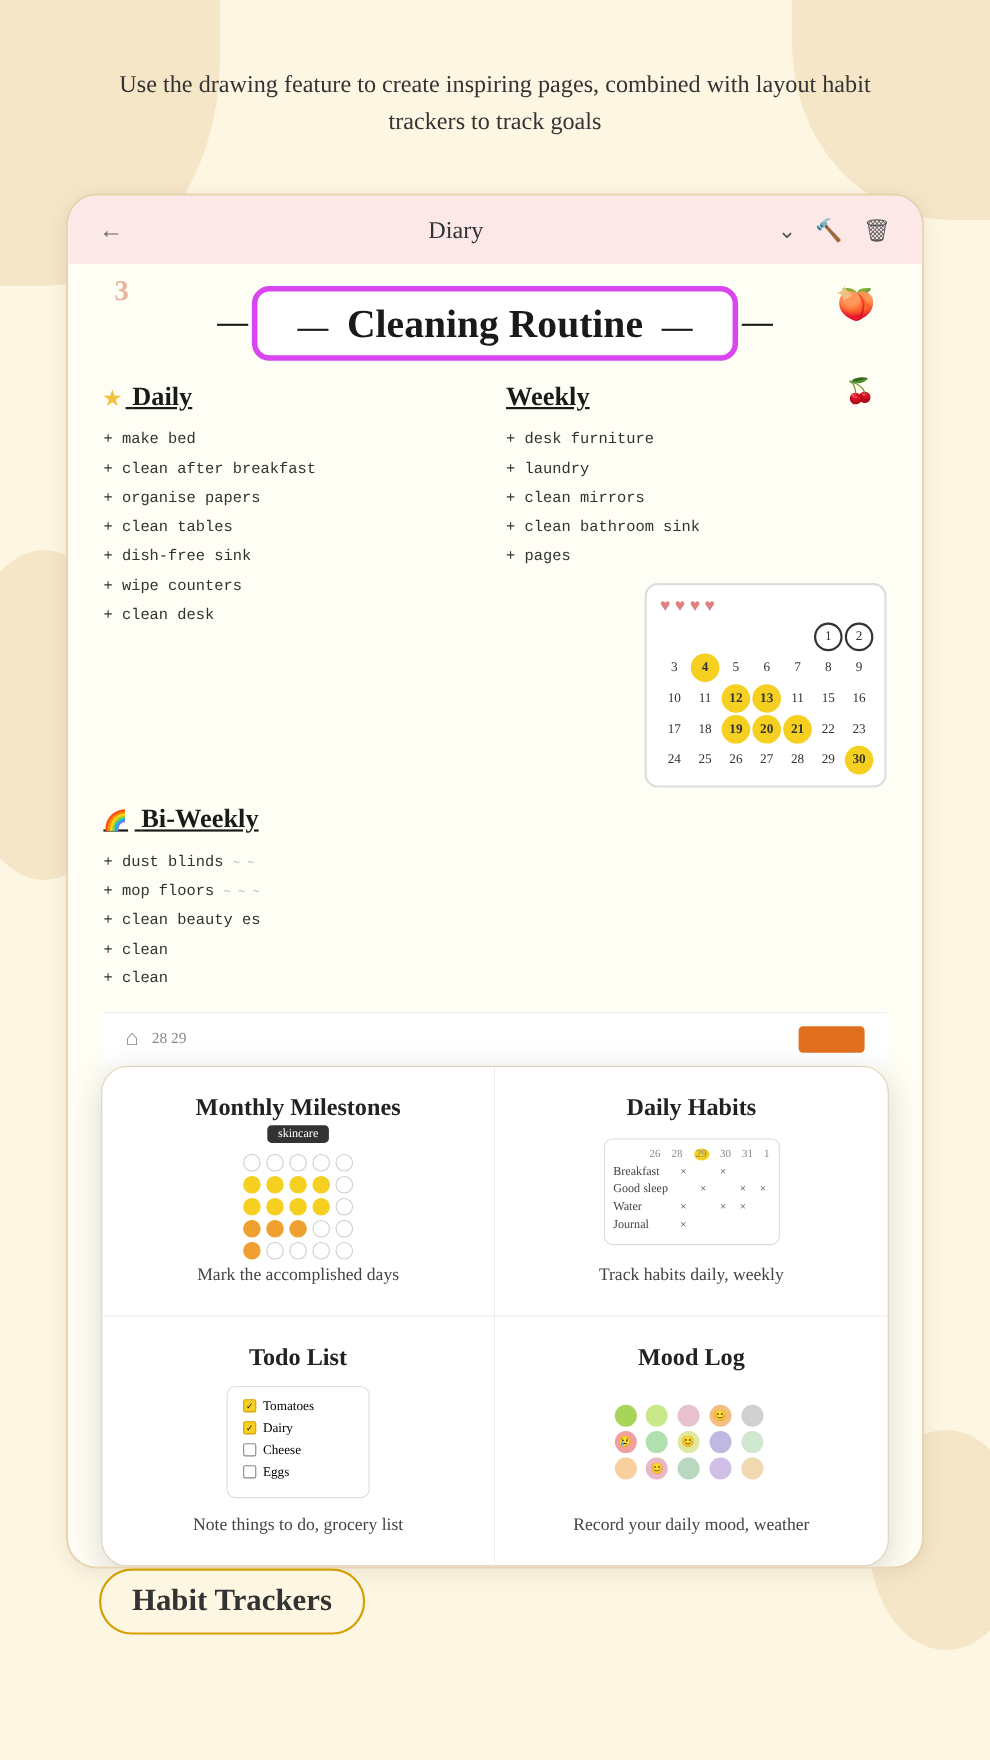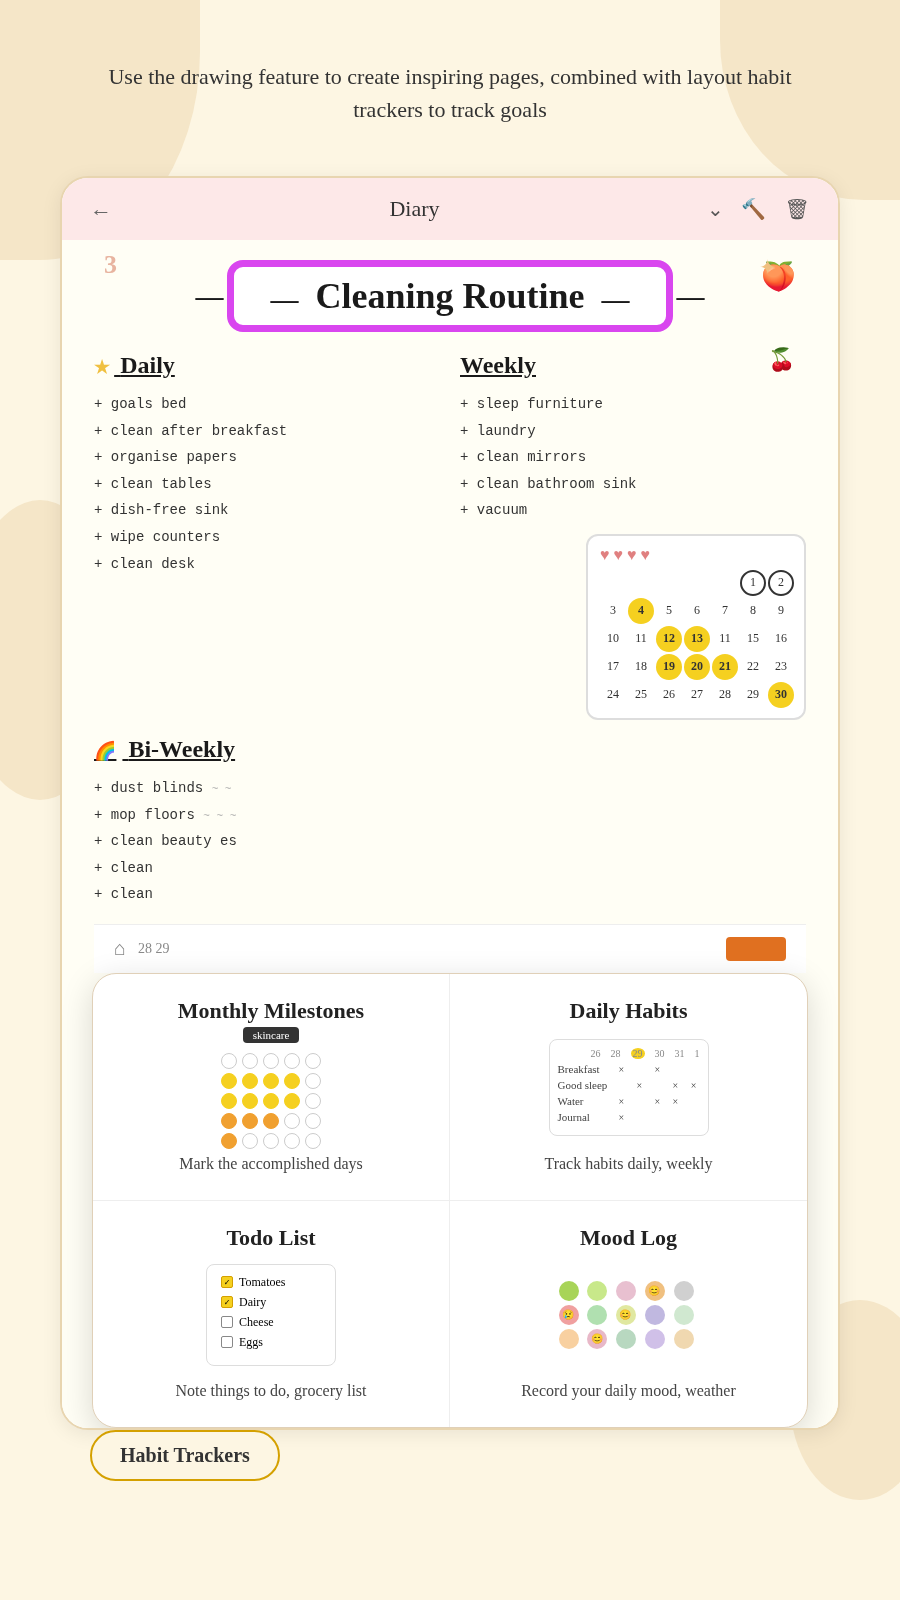--- a/index.html
+++ b/index.html
@@ -131,21 +131,21 @@
     
     .cleaning-title-wrapper {
       display: flex;
       align-items: center;
       justify-content: center;
       margin-bottom: 20px;
       position: relative;
     }
     .cleaning-title-banner {
       background: white;
-      border: 7px solid #d946ef;
+      border: 5px solid #d946ef;
       border-radius: 16px;
       padding: 8px 28px;
       font-size: 36px;
       font-weight: 900;
       color: #1a1a1a;
       font-family: 'Georgia', serif;
       position: relative;
     }
     .cleaning-title-banner::before,
     .cleaning-title-banner::after {
@@ -431,21 +431,21 @@
       padding: 20px 0 0 30px;
       margin-top: -20px;
       position: relative;
       z-index: 2;
     }
     .habit-trackers-badge {
       background: #fdf6e3;
       border: 2.5px solid #d4a000;
       border-radius: 40px;
       padding: 12px 28px;
-      font-size: 20px;
+      font-size: 28px;
       font-weight: 700;
       color: #333;
       font-family: 'Georgia', serif;
     }
 
     
     .diary-nav {
       background: white;
       border-top: 1px solid #eee;
       padding: 12px 20px;
@@ -510,41 +510,41 @@
       </div>
 
       <div class="cleaning-columns">
 
         <div>
           <div class="section-title">
             <span class="star-deco">★</span>
             <span>Daily</span>
           </div>
           <div class="task-list">
-            <div class="task-item">goals bed</div>
+            <div class="task-item">make bed</div>
             <div class="task-item">clean after breakfast</div>
             <div class="task-item">organise papers</div>
             <div class="task-item">clean tables</div>
             <div class="task-item">dish-free sink</div>
             <div class="task-item">wipe counters</div>
             <div class="task-item">clean desk</div>
           </div>
         </div>
 
         <div class="weekly-col">
           <span class="cherry-deco">🍒</span>
           <div class="section-title">
             <span>Weekly</span>
           </div>
           <div class="task-list">
-            <div class="task-item">sleep furniture</div>
+            <div class="task-item">desk furniture</div>
             <div class="task-item">laundry</div>
             <div class="task-item">clean mirrors</div>
             <div class="task-item">clean bathroom sink</div>
-            <div class="task-item">vacuum</div>
+            <div class="task-item">pages</div>
           </div>
 
           <div class="mini-calendar">
             <div class="mini-cal-hearts">
               <span style="color:#e08080;">♥</span>
               <span style="color:#e08080;">♥</span>
               <span style="color:#e08080;">♥</span>
               <span style="color:#e08080;">♥</span>
             </div>
             <div class="mini-cal-grid">

